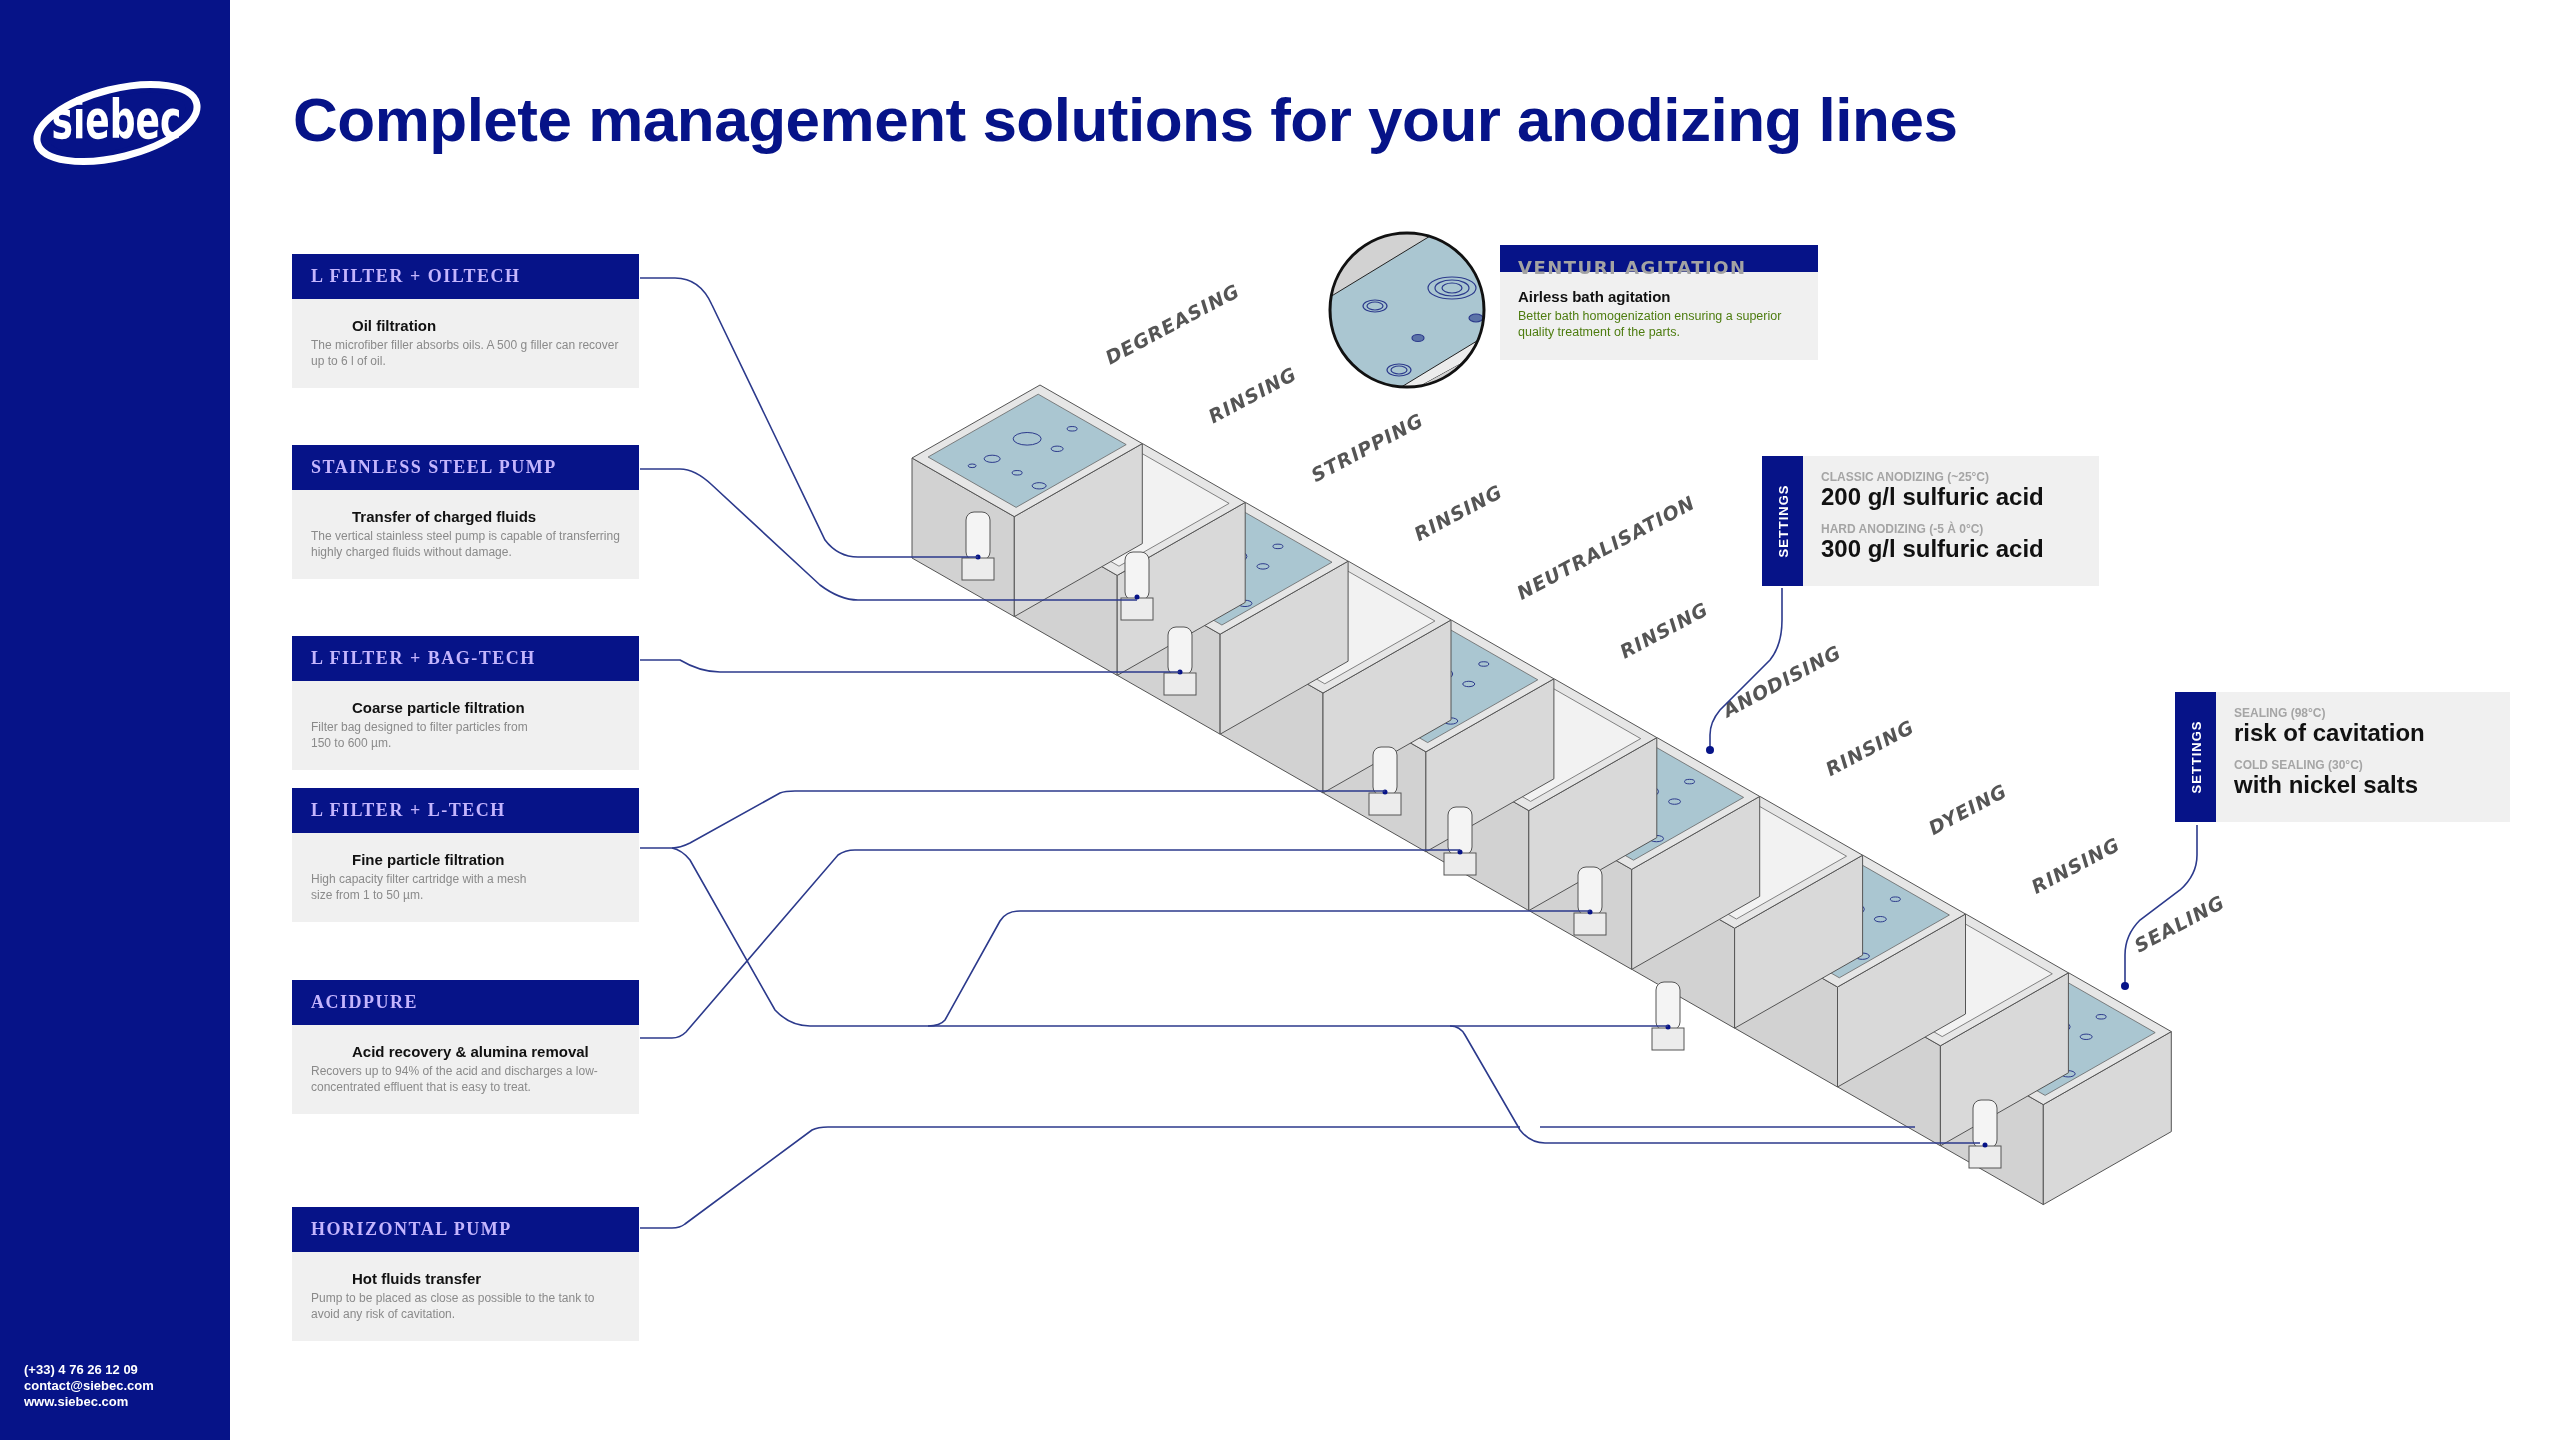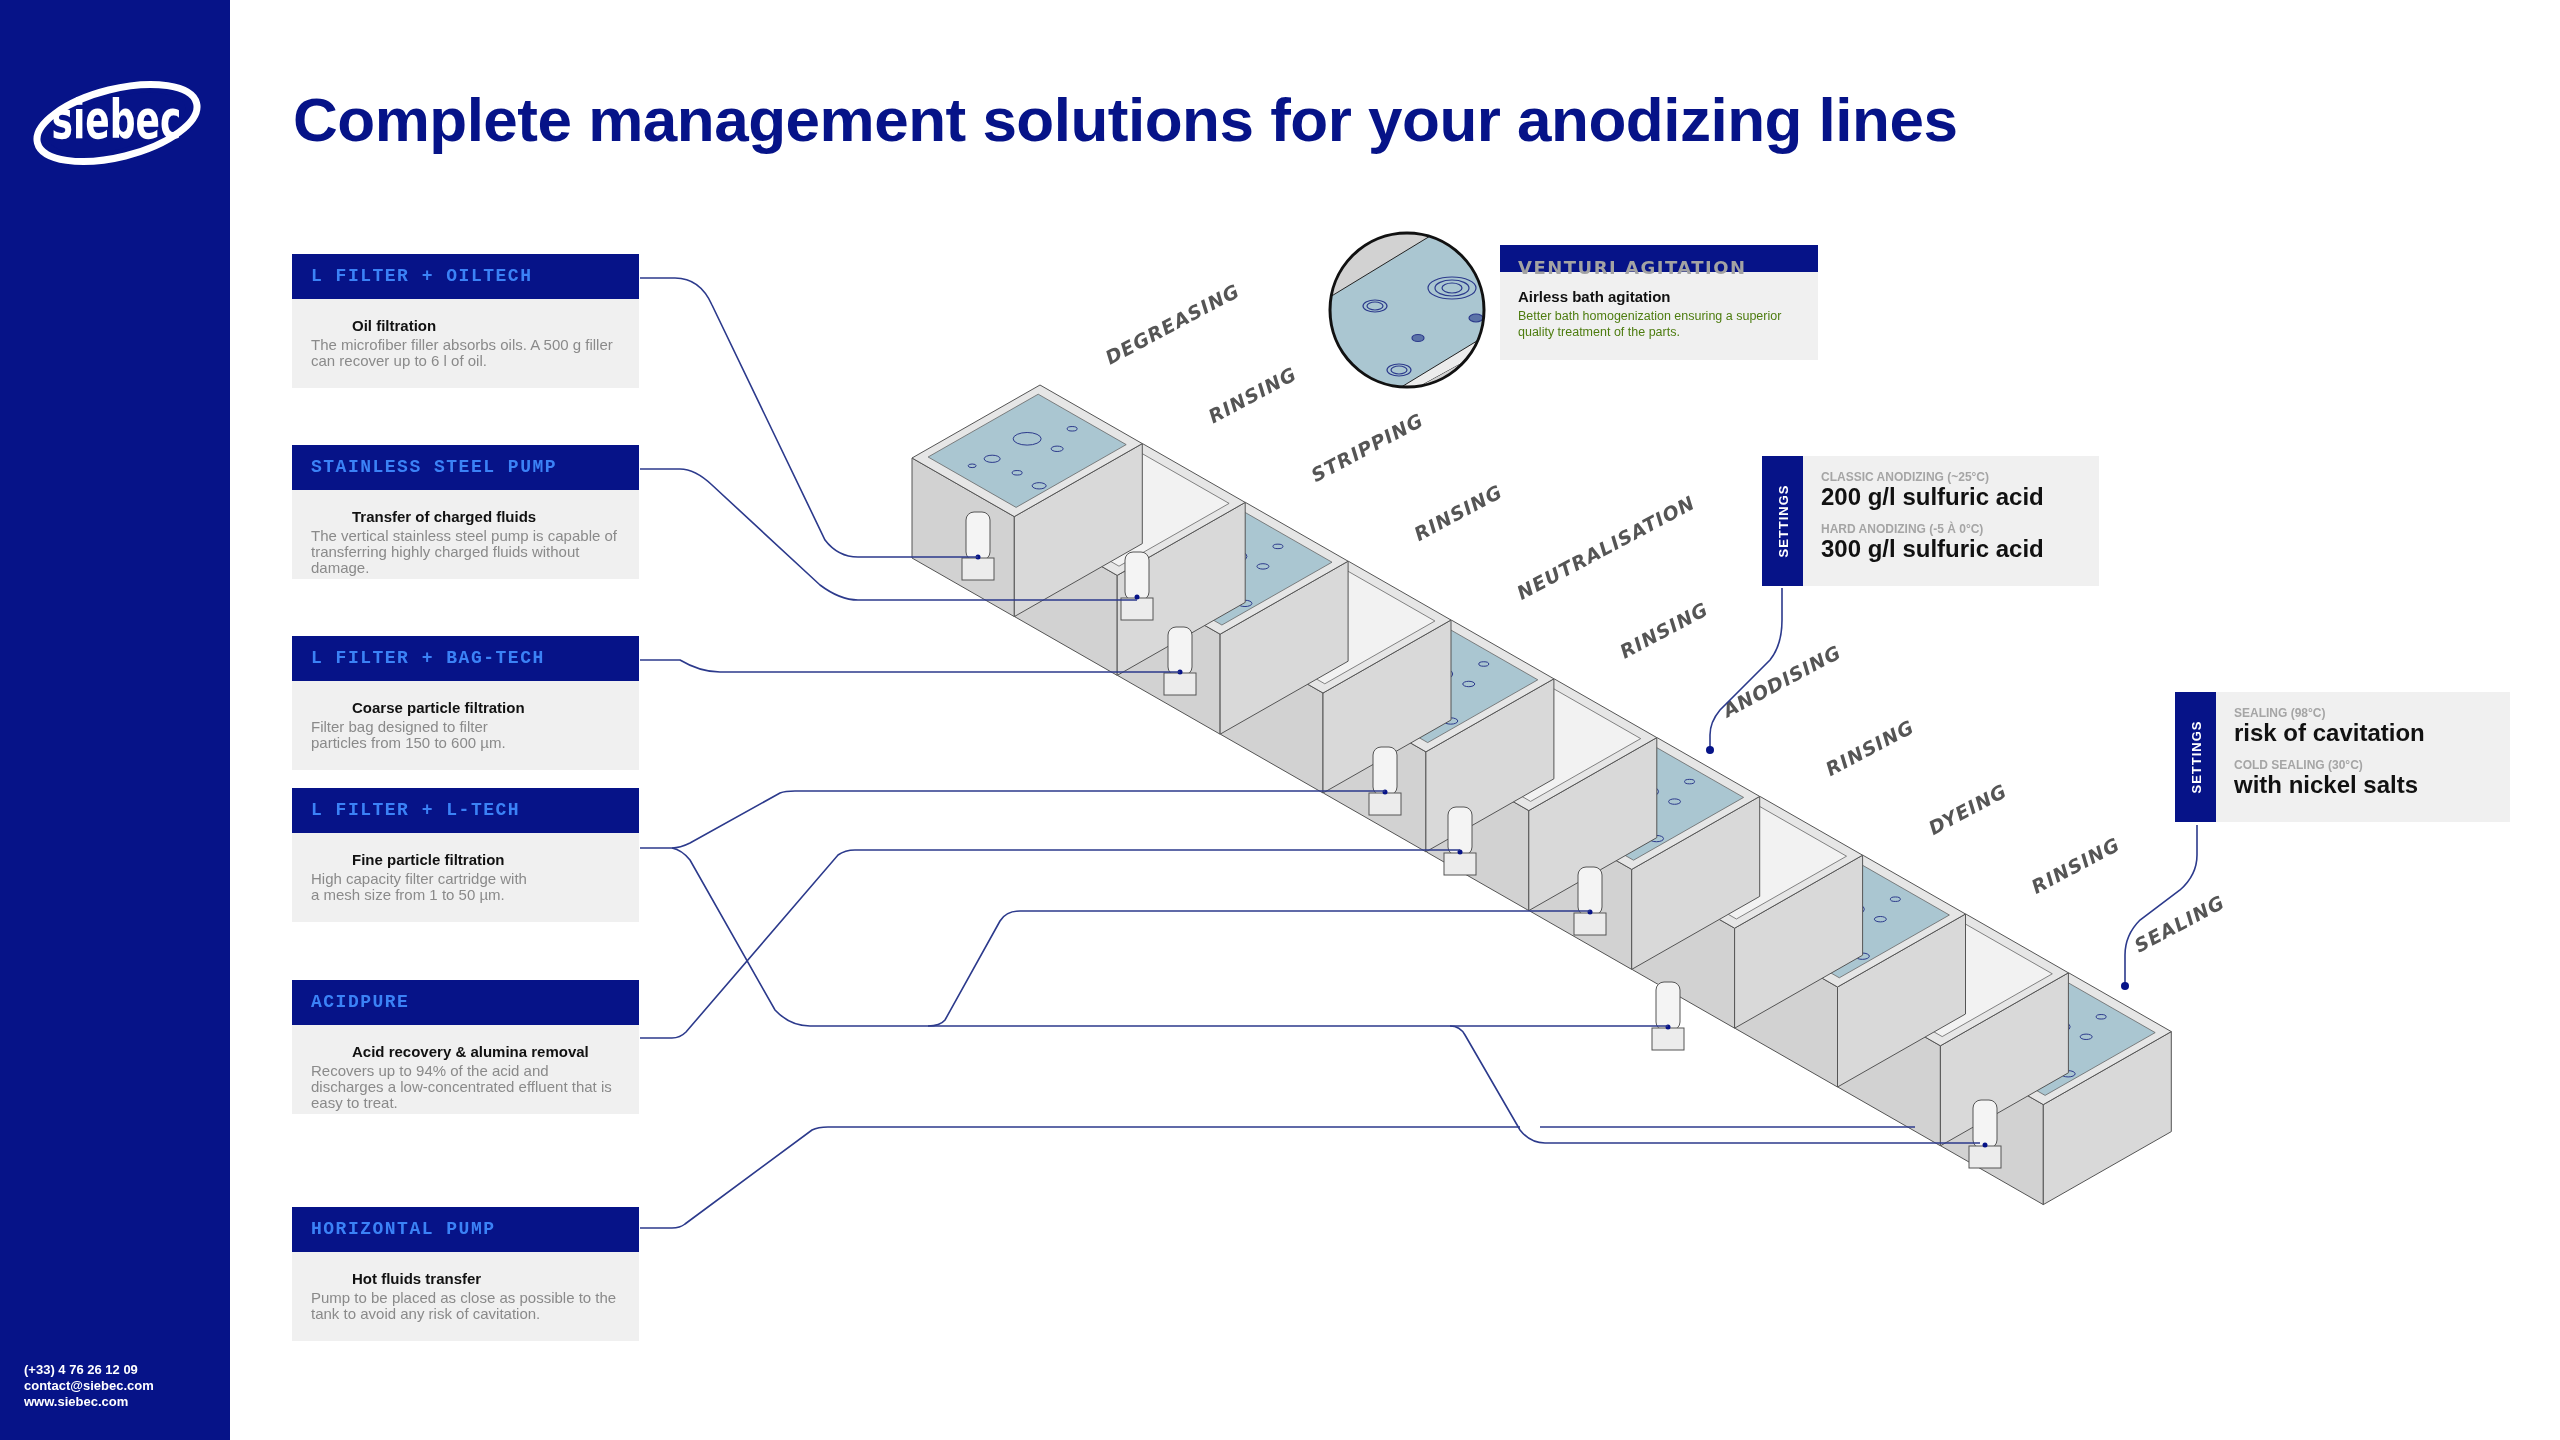--- a/index.html
+++ b/index.html
@@ -3,24 +3,24 @@
 <meta charset="utf-8">
 <style>
   html,body{margin:0;padding:0;}
   body{width:2560px;height:1440px;position:relative;background:#ffffff;overflow:hidden;font-family:"Liberation Sans",sans-serif;}
   .sidebar{position:absolute;left:0;top:0;width:230px;height:1440px;background:#061388;}
   .logo{position:absolute;left:32px;top:68px;width:170px;height:110px;}
   .contact{position:absolute;left:24px;top:1362px;color:#fff;font-weight:bold;font-size:13px;line-height:16px;}
   .contact div{white-space:nowrap;}
   .title{position:absolute;left:293px;top:84px;font-size:62px;font-weight:bold;color:#061388;letter-spacing:-0.5px;white-space:nowrap;}
   .card{position:absolute;left:292px;width:347px;}
-  .card .head{background:#061388;height:45px;color:#3b82f6;font-size:18px;font-weight:bold;letter-spacing:1.5px;line-height:45px;padding-left:19px;white-space:nowrap;font-family:Liberation Mono, monospace;}
+  .card .head{background:#061388;height:45px;color:#c4b5fd;font-size:18px;font-weight:bold;letter-spacing:1.5px;line-height:45px;padding-left:19px;white-space:nowrap;font-family:Liberation Serif, serif;}
   .card .body{background:#f0f0f0;height:89px;padding:18px 19px 0 19px;box-sizing:border-box;}
   .card .sub{font-size:15px;font-weight:bold;color:#111;margin-bottom:3px;margin-left:41px;}
-  .card .desc{font-size:15px;color:#8a8a8a;line-height:16px;}
+  .card .desc{font-size:12px;color:#8a8a8a;line-height:16px;}
   .vcard{position:absolute;left:1500px;top:245px;width:318px;}
   .vcard .head{background:#061388;height:27px;color:#a3a3a3;font-size:18px;font-weight:bold;letter-spacing:1.5px;line-height:45px;padding-left:18px;white-space:nowrap;font-family:"DejaVu Sans",sans-serif;}
   .vcard .body{background:#f0f0f0;height:88px;padding:16px 18px 16px 18px;box-sizing:border-box;}
   .settings{position:absolute;display:flex;}
   .settings .tab{width:41px;background:#061388;position:relative;}
   .settings .tab span{position:absolute;left:50%;top:50%;transform:translate(-50%,-50%) rotate(-90deg);color:#fff;font-size:13px;font-weight:bold;letter-spacing:1px;white-space:nowrap;}
   .settings .content{background:#f0f0f0;padding:14px 18px 0 18px;box-sizing:border-box;}
   .settings .lbl{font-size:12px;font-weight:bold;color:#a5a5a5;white-space:nowrap;}
   .settings .val{font-size:24px;font-weight:bold;color:#111;white-space:nowrap;margin-bottom:12px;line-height:26px;}
   svg.diagram{position:absolute;left:0;top:0;}

